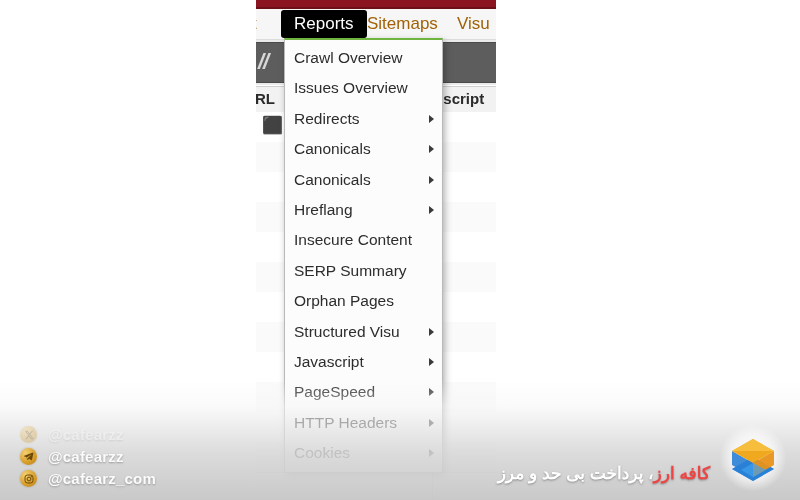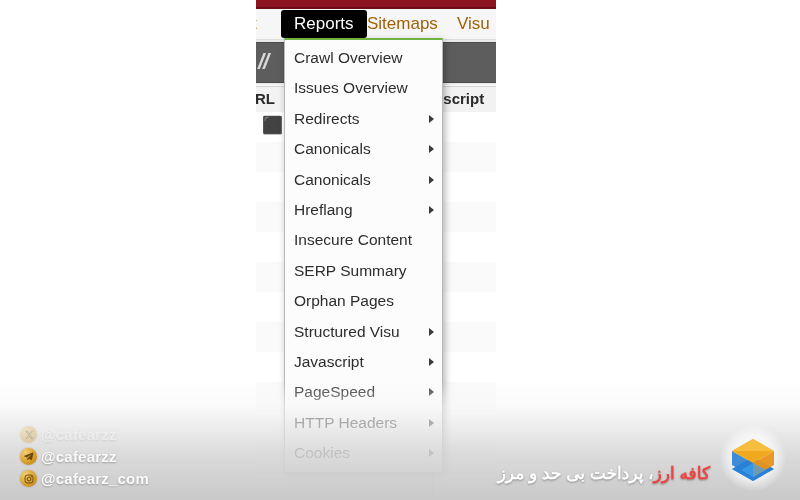--- a/index.html
+++ b/index.html
@@ -198,21 +198,21 @@
     position: absolute;
     left: 20px;
     bottom: 12px;
     display: flex;
     flex-direction: column;
     gap: 3px;
   }
   .social-row {
     display: flex;
     align-items: center;
-    gap: 4px;
+    gap: 11px;
     height: 19px;
   }
   .social-row.faded { opacity: 0.30; }
   .social-badge {
     width: 17px; height: 17px;
     border-radius: 50%;
     background: radial-gradient(circle at 32% 28%, #f3cf72 0%, #d9a02c 55%, #b87d14 100%);
     display: flex; align-items: center; justify-content: center;
     flex: 0 0 auto;
     box-shadow: 0 0 2px rgba(0,0,0,0.25);

